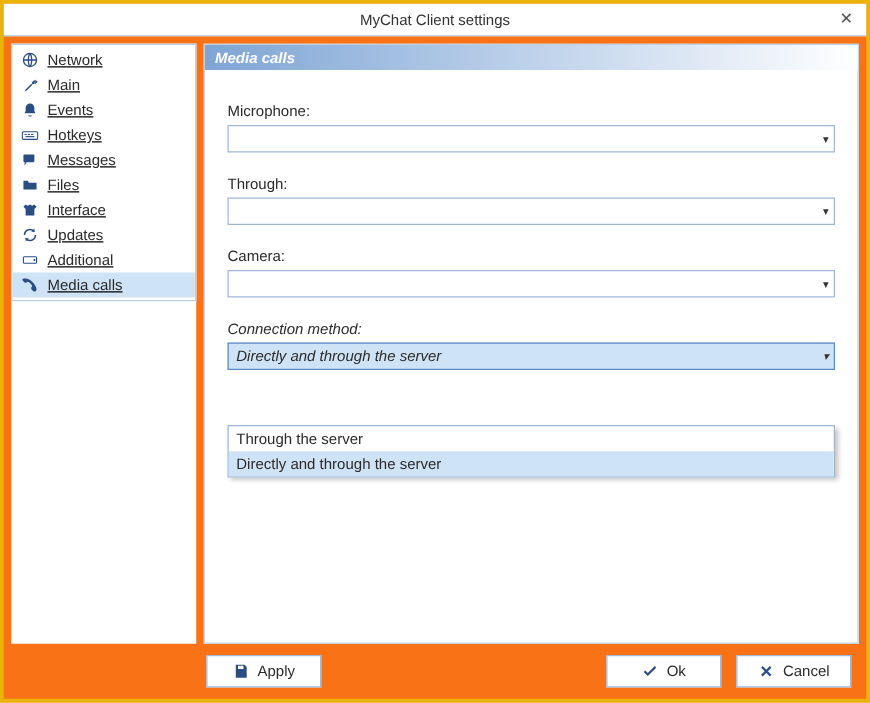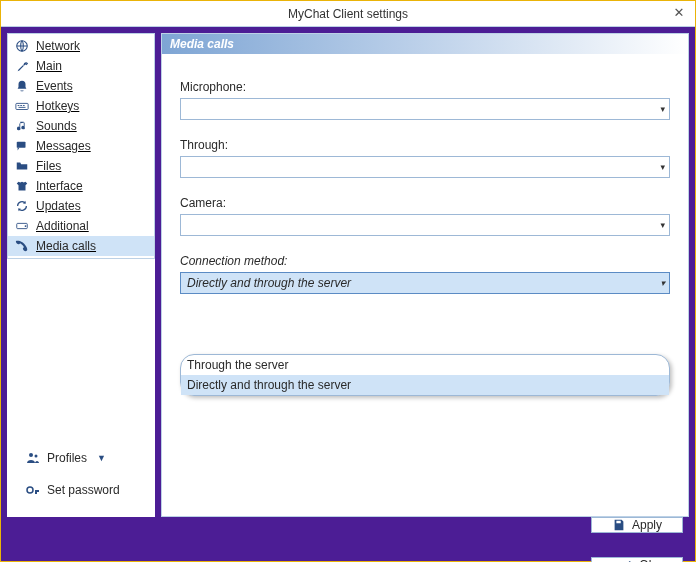--- a/index.html
+++ b/index.html
@@ -2,22 +2,22 @@
 <html><head>
 <meta charset="utf-8">
 <style>
   * { box-sizing: border-box; font-family: "Segoe UI", Tahoma, Arial, sans-serif; }
   html, body { margin: 0; padding: 0; }
   body { background: #fff; }
 
   .window {
     width: 696px;
     height: 562px;
-    border: 1px solid #eab308;
-    background: #4c1d95;
+    border: 3px solid #eab308;
+    background: #f97316;
     position: relative;
     display: flex;
     flex-direction: column;
   }
 
   
   .titlebar {
     height: 26px;
     border-bottom: 1px solid #bcd1e6;
     display: flex;
@@ -185,24 +185,23 @@
     cursor:pointer;
   }
   .dropdown-list .opt.hl {
     background:#cfe3f7;
   }
 
   
   .footer {
     height: 44px;
     display:flex;
-    align-items:flex-end;
+    align-items:center;
     padding: 0 12px 0 162px;
     gap: 12px;
-    flex-direction: column;
   }
   .btn {
     height: 26px;
     min-width: 92px;
     border:1px solid #9db8d6;
     background:#fff;
     display:inline-flex;align-items:center;justify-content:center;gap:6px;
     font-size:12px;color:#2a2a2a;
     cursor:pointer;
     padding: 0 10px;
@@ -259,28 +258,20 @@
                 <rect x="1" y="5" width="14" height="7" rx="1" fill="none" stroke="currentColor"></rect>
                 <rect x="3" y="7" width="2" height="1"></rect>
                 <rect x="6" y="7" width="2" height="1"></rect>
                 <rect x="9" y="7" width="2" height="1"></rect>
                 <rect x="4" y="9" width="8" height="1"></rect>
               </svg>
             </span>
           <span>Hotkeys</span>
         </div>
 
-        <div class="nav-item">
-          <span class="icon">
-              <svg viewBox="0 0 16 16" fill="currentColor">
-                <path d="M6 3v7a2 2 0 1 1-1-1V5l6-1v5a2 2 0 1 1-1-1V3l-4 0z"></path>
-              </svg>
-            </span>
-          <span>Sounds</span>
-        </div>
 
         <div class="nav-item">
           <span class="icon">
               <svg viewBox="0 0 16 16" fill="currentColor">
                 <rect x="2" y="3" width="10" height="7" rx="1"></rect>
                 <path d="M5 10l-2 3v-3z"></path>
               </svg>
             </span>
           <span>Messages</span>
         </div>
@@ -328,43 +319,20 @@
           <span class="icon">
               <svg viewBox="0 0 16 16" fill="currentColor">
                 <path d="M4 2c4 0 10 6 10 10 0 1-1 2-2 2s-3-2-3-3 1-1 1-2-3-4-4-4-1 1-2 1-3-2-3-3 1-1 3-1z"></path>
               </svg>
             </span>
           <span>Media calls</span>
         </div>
 
       </div>
 
-      <div class="sidebar-footer">
-        <div class="side-link">
-          <span class="icon">
-              <svg viewBox="0 0 16 16" fill="currentColor">
-                <circle cx="6" cy="5" r="2"></circle>
-                <circle cx="11" cy="6" r="1.5"></circle>
-                <path d="M2 13c0-2 2-3 4-3s4 1 4 3H2zm8 0c0-1 1-2 2-2s2 1 2 2h-4z"></path>
-              </svg>
-            </span>
-          <span>Profiles</span>
-          <span class="drop">▼</span>
-        </div>
-        <div style="height:10px"></div>
-        <div class="side-link">
-          <span class="icon">
-              <svg viewBox="0 0 16 16" fill="currentColor">
-                <circle cx="5" cy="8" r="3" fill="none" stroke="currentColor" stroke-width="1.5"></circle>
-                <path d="M8 8h6v2h-2v2h-2V8z"></path>
-              </svg>
-            </span>
-          <span>Set password</span>
-        </div>
-      </div>
     </div>
 
     <div class="content">
       <div class="content-header">
         <span>Media calls</span>
       </div>
       <div class="content-body">
 
         <div class="form-row">
           <label class="cap">Microphone:</label>
@@ -392,21 +360,21 @@
 
 
         <div class="form-row" style="margin-bottom:0;font-style:italic;">
           <label class="cap">Connection method:</label>
           <div class="combo sel">
             <span>Directly and through the server</span>
             <span class="caret">▾</span>
           </div>
         </div>
 
-        <div class="dropdown-list" style="top:300px;border-radius:14px;">
+        <div class="dropdown-list" style="top:284px;">
           <div class="opt">
             <span>Through the server</span>
           </div>
           <div class="opt hl">
             <span>Directly and through the server</span>
           </div>
         </div>
 
       </div>
     </div>

